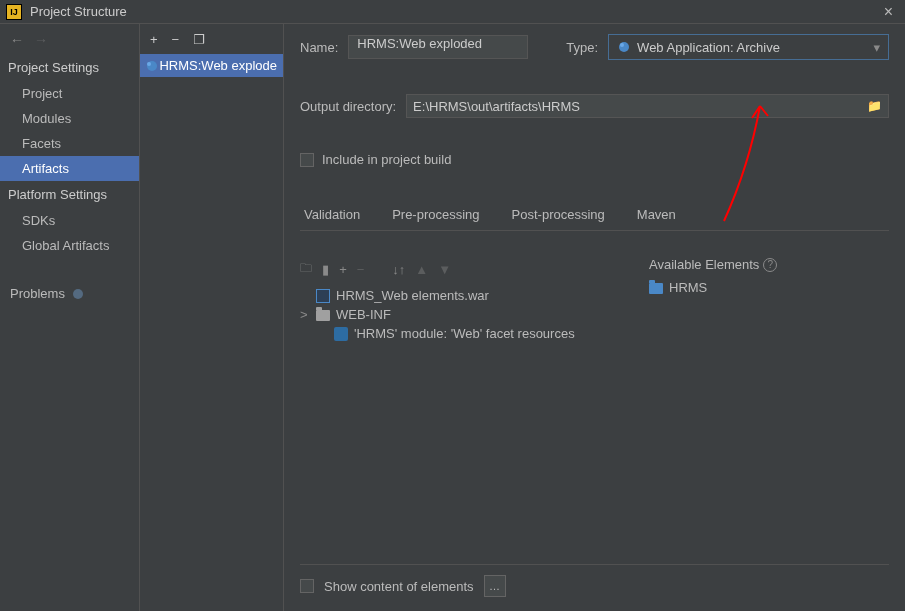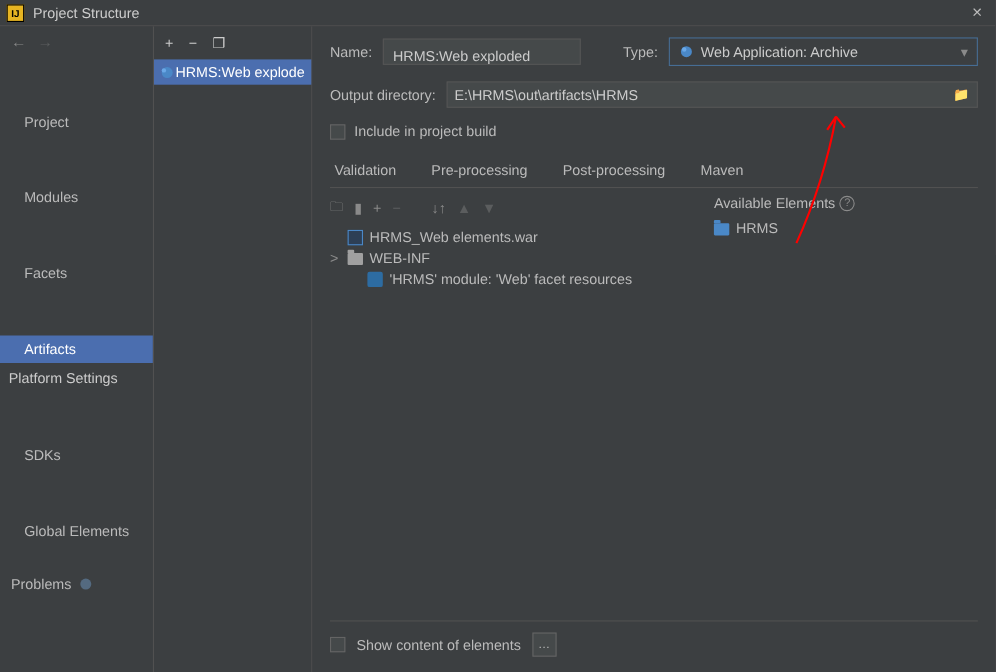--- a/index.html
+++ b/index.html
@@ -23,38 +23,38 @@
   .titlebar .ij-icon{width:16px;height:16px;background:#e6b422;border:1px solid #000;display:flex;align-items:center;justify-content:center;color:#000;font-weight:bold;font-size:9px;margin-right:8px;}
   .titlebar .title{flex:1;color:var(--text-bright);}
   .titlebar .close{color:var(--text);font-size:16px;padding:0 6px;cursor:pointer;}
   .body{flex:1;display:flex;min-height:0;}
   
   
   .left-nav{width:140px;background:var(--bg-dark);border-right:1px solid var(--divider);display:flex;flex-direction:column;padding-top:6px;overflow:hidden;}
   .nav-toolbar{display:flex;align-items:center;gap:10px;padding:0 10px 8px 10px;color:var(--text-dim);}
   .nav-toolbar span{cursor:pointer;font-size:14px;}
   .nav-section{color:var(--text-bright);padding:6px 8px;}
-  .nav-item{padding:5px 8px 5px 22px;color:var(--text);cursor:pointer;white-space:nowrap;margin-top:44px;}
+  .nav-item{padding:5px 8px 5px 22px;color:var(--text);cursor:pointer;white-space:nowrap;}
   .nav-item.selected{background:var(--selected);color:#fff;}
   .problems{display:flex;align-items:center;gap:8px;padding:10px 10px 0 10px;color:var(--text);}
   .problems .dot{width:10px;height:10px;border-radius:50%;background:#546a80;}
   
   
   .mid-list{width:144px;background:var(--bg-dark);border-right:1px solid var(--divider);display:flex;flex-direction:column;}
   .mid-toolbar{height:30px;display:flex;align-items:center;gap:14px;padding:0 10px;color:var(--text-bright);font-size:15px;}
   .mid-toolbar span{cursor:pointer;}
   .mid-item{display:flex;align-items:center;gap:6px;padding:4px 6px;background:var(--selected);color:#fff;white-space:nowrap;overflow:hidden;justify-content:flex-end;}
   .mid-item .ball{width:12px;height:12px;position:relative;}
   .mid-item .ball svg{position:absolute;top:-2px;left:-2px;}
   
   
-  .right{flex:1;background:var(--bg-dark);padding:10px 16px 0 16px;display:flex;flex-direction:column;min-width:0;overflow:hidden;position:relative;}
+  .right{flex:1;background:var(--bg-dark);padding:10px 16px 0 16px;display:flex;flex-direction:column;min-width:0;overflow:hidden;position:relative;gap:20px;}
   .row{display:flex;align-items:center;margin-bottom:14px;gap:10px;}
   .lbl{color:var(--text);white-space:nowrap;}
-  .input{background:var(--bg-input);border:1px solid var(--border);height:24px;padding:0 8px;color:var(--text-bright);display:flex;align-items:flex-end;}
+  .input{background:var(--bg-input);border:1px solid var(--border);height:24px;padding:0 8px;color:var(--text-bright);display:flex;align-items:flex-start;}
   .name-input{width:180px;}
   .type-select{flex:1;display:flex;align-items:center;gap:6px;border:1px solid var(--blue-border);background:var(--bg-dark);height:26px;padding:0 8px;color:var(--text-bright);cursor:pointer;}
   .type-select .chev{margin-left:auto;color:var(--text-dim);}
   .outdir{flex:1;display:flex;align-items:center;background:var(--bg-input);border:1px solid var(--border);height:24px;padding:0 6px;color:var(--text-bright);}
   .outdir .folder{margin-left:auto;color:var(--text-dim);font-size:12px;}
   .check-row{display:flex;align-items:flex-end;gap:8px;margin:0 0 14px 0;}
   .checkbox{width:14px;height:14px;border:1px solid var(--border-light);background:var(--bg-input);cursor:pointer;}
   
   .tabs{display:flex;gap:24px;border-bottom:1px solid var(--divider);margin-bottom:6px;}
   .tab{padding:6px 4px 8px 4px;color:var(--text);cursor:pointer;position:relative;}
@@ -101,27 +101,28 @@
   </div>
 
   <div class="body">
 
     <div class="left-nav">
       <div class="nav-toolbar">
         <span>←</span>
         <span style="opacity:.4">→</span>
       </div>
       <div id="nav-sections">
+          <div class="nav-section">Project Settings</div>
           <div class="nav-item">Project</div>
           <div class="nav-item">Modules</div>
           <div class="nav-item">Facets</div>
           <div class="nav-item selected">Artifacts</div>
           <div class="nav-section">Platform Settings</div>
           <div class="nav-item">SDKs</div>
-          <div class="nav-item">Global Elements</div>
+          <div class="nav-item">Global Artifacts</div>
         </div>
       <div style="height:18px"></div>
       <div class="problems">
         <span>Problems</span>
         <span class="dot"></span>
       </div>
     </div>
 
     <div class="mid-list">
       <div class="mid-toolbar">

